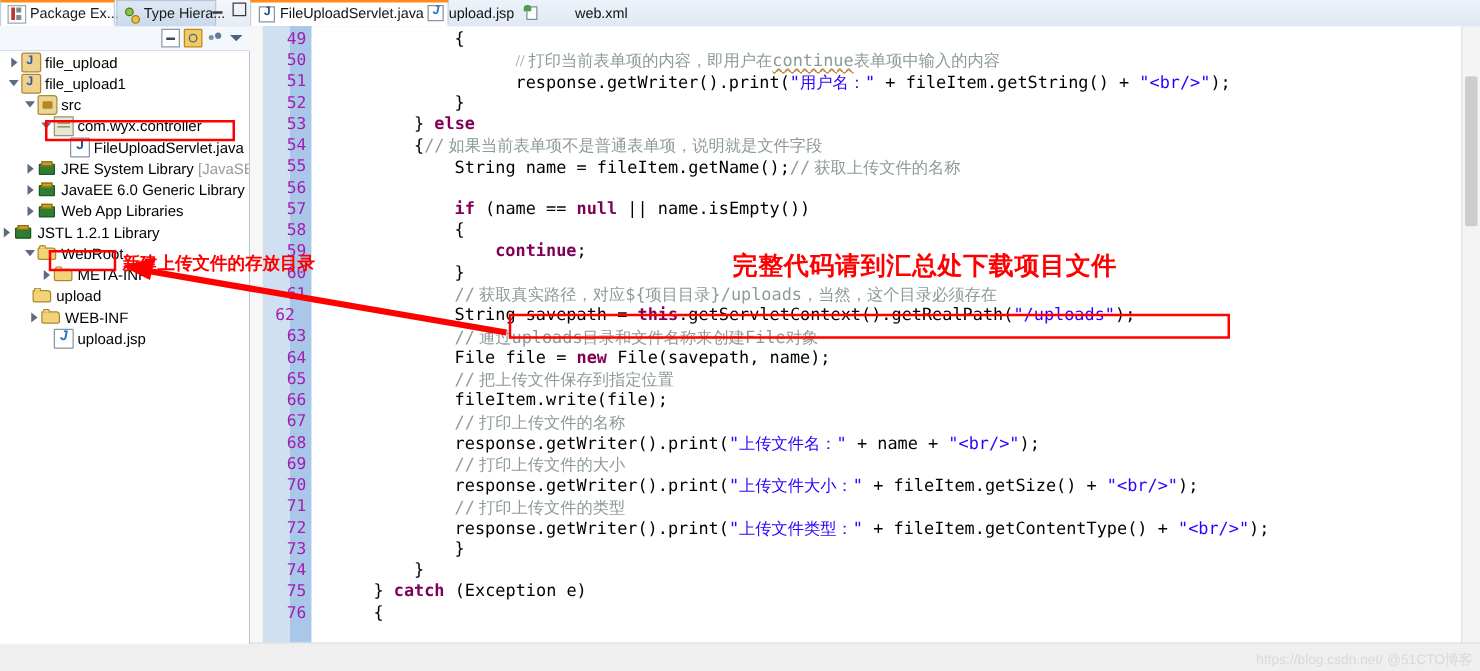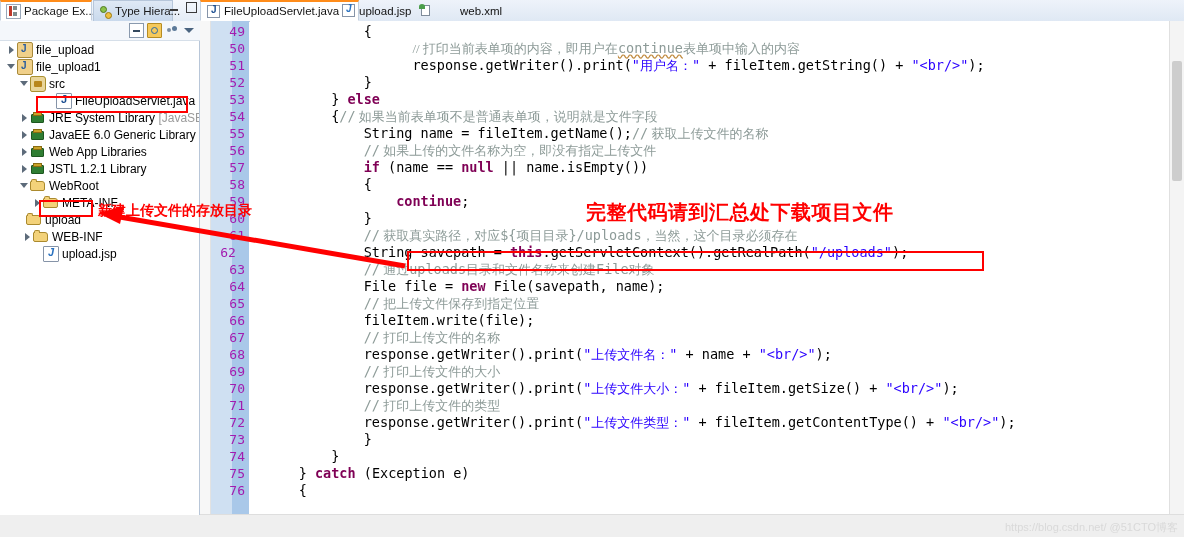--- a/index.html
+++ b/index.html
@@ -239,20 +239,25 @@
         <div class="tnode" style="padding-left: 6px;">
           <span class="arrow open"></span>
           <span class="ficon ic-proj"></span>
           <span class="tlabel">file_upload1</span>
         </div>
         <div class="tnode" style="padding-left: 19px;">
           <span class="arrow open"></span>
           <span class="ficon ic-src"></span>
           <span class="tlabel">src</span>
         </div>
+        <div class="tnode" style="padding-left: 32px;">
+          <span class="arrow open"></span>
+          <span class="ficon ic-pkg"></span>
+          <span class="tlabel">com.wyx.controller</span>
+        </div>
         <div class="tnode" style="padding-left: 45px;">
           <span class="arrow none"></span>
           <span class="ficon ic-java"></span>
           <span class="tlabel">FileUploadServlet.java</span>
         </div>
         <div class="tnode" style="padding-left: 19px;">
           <span class="arrow closed"></span>
           <span class="ficon ic-lib"></span>
           <span class="tlabel">JRE System Library</span>
           <span class="tlabel">&nbsp;<span class="dim">[JavaSE-1.6]</span></span>
@@ -260,21 +265,21 @@
         <div class="tnode" style="padding-left: 19px;">
           <span class="arrow closed"></span>
           <span class="ficon ic-lib"></span>
           <span class="tlabel">JavaEE 6.0 Generic Library</span>
         </div>
         <div class="tnode" style="padding-left: 19px;">
           <span class="arrow closed"></span>
           <span class="ficon ic-lib"></span>
           <span class="tlabel">Web App Libraries</span>
         </div>
-        <div class="tnode" style="padding-left: 19px;">
+        <div class="tnode" style="">
           <span class="arrow closed"></span>
           <span class="ficon ic-lib"></span>
           <span class="tlabel">JSTL 1.2.1 Library</span>
         </div>
         <div class="tnode" style="padding-left: 19px;">
           <span class="arrow open"></span>
           <span class="ficon ic-folder"></span>
           <span class="tlabel">WebRoot</span>
         </div>
         <div class="tnode" style="padding-left: 32px;">
@@ -358,21 +363,20 @@
     </div>
 
     <div id="code">
         <div class="cline" style="top: 2px; left: 113.68px;">{</div>
         <div class="cline" style="top: 19px; left: 162.4px;"><span class="cm">// 打印当前表单项的内容，即用户在<span class="udl">continue</span>表单项中输入的内容</span></div>
         <div class="cline" style="top: 36px; left: 162.4px;">response.getWriter().print(<span class="str">"<span class="cjk">用户名：</span>"</span> + fileItem.getString() + <span class="str">"&lt;br/&gt;"</span>);</div>
         <div class="cline" style="top: 53px; left: 113.68px;">}</div>
         <div class="cline" style="top: 70px; left: 81.2px;">} <span class="kw">else</span></div>
         <div class="cline" style="top: 87px; left: 81.2px;">{<span class="cm"><span class="mono">//</span> 如果当前表单项不是普通表单项，说明就是文件字段</span></div>
         <div class="cline" style="top: 104px; left: 113.68px;">String name = fileItem.getName();<span class="cm"><span class="mono">//</span> 获取上传文件的名称</span></div>
-        <div class="cline" style="top: 121px; left: 113.68px;"><span class="cm"><span class="mono">//</span> 如果上传的文件名称为空，即没有指定上传文件</span></div>
         <div class="cline" style="top: 138px; left: 113.68px;"><span class="kw">if</span> (name == <span class="kw">null</span> || name.isEmpty())</div>
         <div class="cline" style="top: 155px; left: 113.68px;">{</div>
         <div class="cline" style="top: 172px; left: 146.16px;"><span class="kw">continue</span>;</div>
         <div class="cline" style="top: 189px; left: 113.68px;">}</div>
         <div class="cline" style="top: 206px; left: 113.68px;"><span class="cm"><span class="mono">//</span> 获取真实路径，对应<span class="mono">${</span>项目目录<span class="mono">}/uploads</span>，当然，这个目录必须存在</span></div>
         <div class="cline" style="top: 223px; left: 113.68px;">String savepath = <span class="kw">this</span>.getServletContext().getRealPath(<span class="str">"/uploads"</span>);</div>
         <div class="cline" style="top: 240px; left: 113.68px;"><span class="cm"><span class="mono">//</span> 通过<span class="mono">uploads</span>目录和文件名称来创建<span class="mono">File</span>对象</span></div>
         <div class="cline" style="top: 257px; left: 113.68px;">File file = <span class="kw">new</span> File(savepath, name);</div>
         <div class="cline" style="top: 274px; left: 113.68px;"><span class="cm"><span class="mono">//</span> 把上传文件保存到指定位置</span></div>
         <div class="cline" style="top: 291px; left: 113.68px;">fileItem.write(file);</div>

